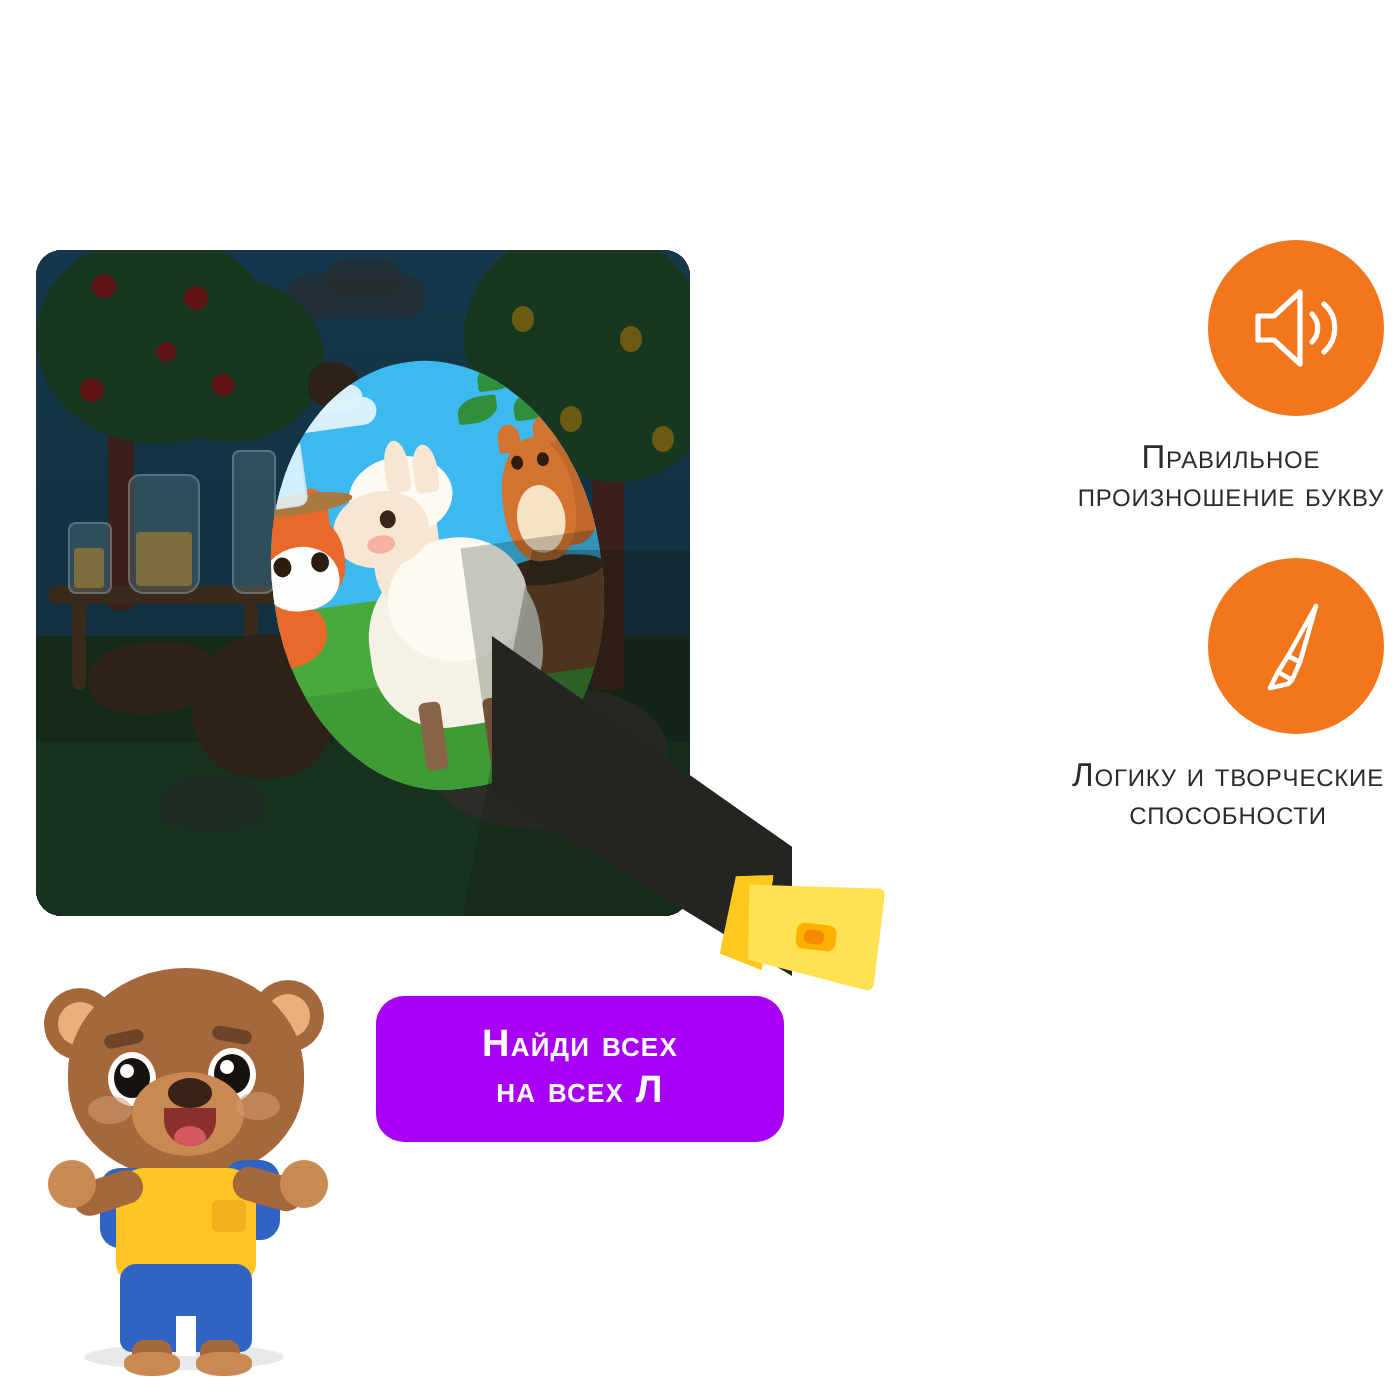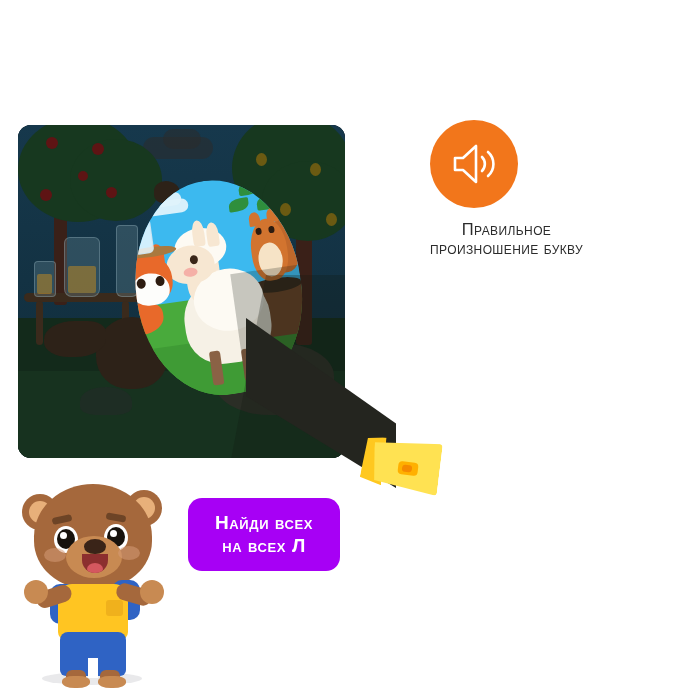--- a/index.html
+++ b/index.html
@@ -112,21 +112,21 @@
     position:absolute;left:398px;top:462px;width:20px;height:13px;
     background:#ffb000;border-radius:4px;transform:rotate(7deg);
   }
   .torch-switch-i{
     position:absolute;left:402px;top:465px;width:10px;height:7px;
     background:#f58a00;border-radius:3px;transform:rotate(7deg);
   }
 
   
   .badge{
-    position:absolute;left:188px;top:498px;width:152px;height:73px;
+    position:absolute;left:188px;top:498px;width:204px;height:73px;
     background:var(--purple,#a700f5);
     border-radius:14px;
     display:flex;flex-direction:column;align-items:center;justify-content:center;
     gap:3px;
   }
   .badge-line{
     color:#ffffff;font-size:19px;font-weight:bold;line-height:1.06;
     font-variant:small-caps;letter-spacing:.6px;white-space:nowrap;
   }
   .badge-line.l2{font-size:19px;}
@@ -161,21 +161,21 @@
   .b-arm{position:absolute;background:#a5683c;border-radius:12px;}
   .b-paw{position:absolute;width:24px;height:24px;background:#c88a52;border-radius:50%;}
   .b-shorts{position:absolute;left:46px;top:156px;width:66px;height:44px;
     background:#2f63c4;border-radius:8px 8px 6px 6px;}
   .b-gap{position:absolute;left:74px;top:182px;width:10px;height:20px;background:#ffffff;}
   .b-leg{position:absolute;background:#a5683c;border-radius:6px 6px 9px 9px;}
   .b-foot{position:absolute;background:#c88a52;border-radius:40% 40% 45% 45%;}
 
   
   .features{position:absolute;left:430px;top:120px;width:262px;}
-  .feature{display:flex;flex-direction:column;align-items:flex-start;margin-bottom:20px;}
+  .feature{display:flex;flex-direction:column;align-items:flex-end;margin-bottom:20px;}
   .fcircle{
     width:88px;height:88px;border-radius:50%;
     background:var(--orange,#f2761b);
     display:flex;align-items:center;justify-content:center;
   }
   .ftext{
     margin-top:12px;text-align:center;color:#2b2b2b;
     font-size:16.5px;line-height:1.18;font-variant:small-caps;
     letter-spacing:.4px;font-weight:400;
   }
@@ -338,16 +338,29 @@
           <path d="M41 15 A16 16 0 0 1 41 39" fill="none" stroke="#fff" stroke-width="2.6" stroke-linecap="round"></path>
         </svg>
       </div>
       <div class="ftext">
         <span class="l">Правильное</span>
         <span class="l">произношение букву</span>
       </div>
     </div>
 
 
+    <div class="feature">
+      <div class="fcircle">
+        <svg width="56" height="56" viewBox="0 0 56 56">
+          <path d="M38 8 L24 33 L30 36 Z" fill="none" stroke="#fff" stroke-width="2.3" stroke-linejoin="round"></path>
+          <path d="M24 33 L19 41 L26 45 L30 36 Z" fill="none" stroke="#fff" stroke-width="2.3" stroke-linejoin="round"></path>
+          <path d="M19 41 L15 49 L24 47 L26 45" fill="none" stroke="#fff" stroke-width="2.3" stroke-linejoin="round"></path>
+        </svg>
+      </div>
+      <div class="ftext">
+        <span class="l">Логику и творческие</span>
+        <span class="l">способности</span>
+      </div>
+    </div>
 
   </div>
 
 </div>
 
 </body></html>

